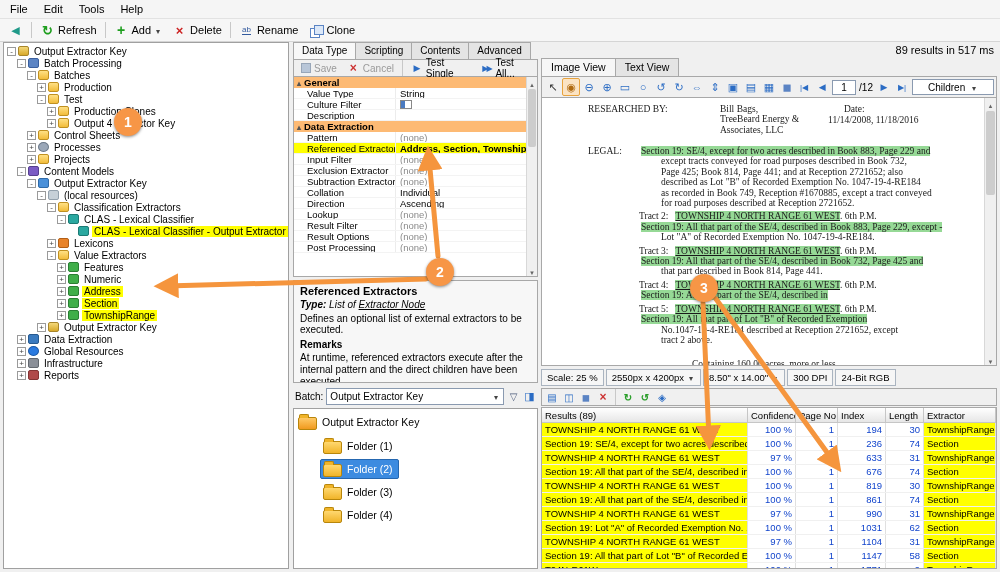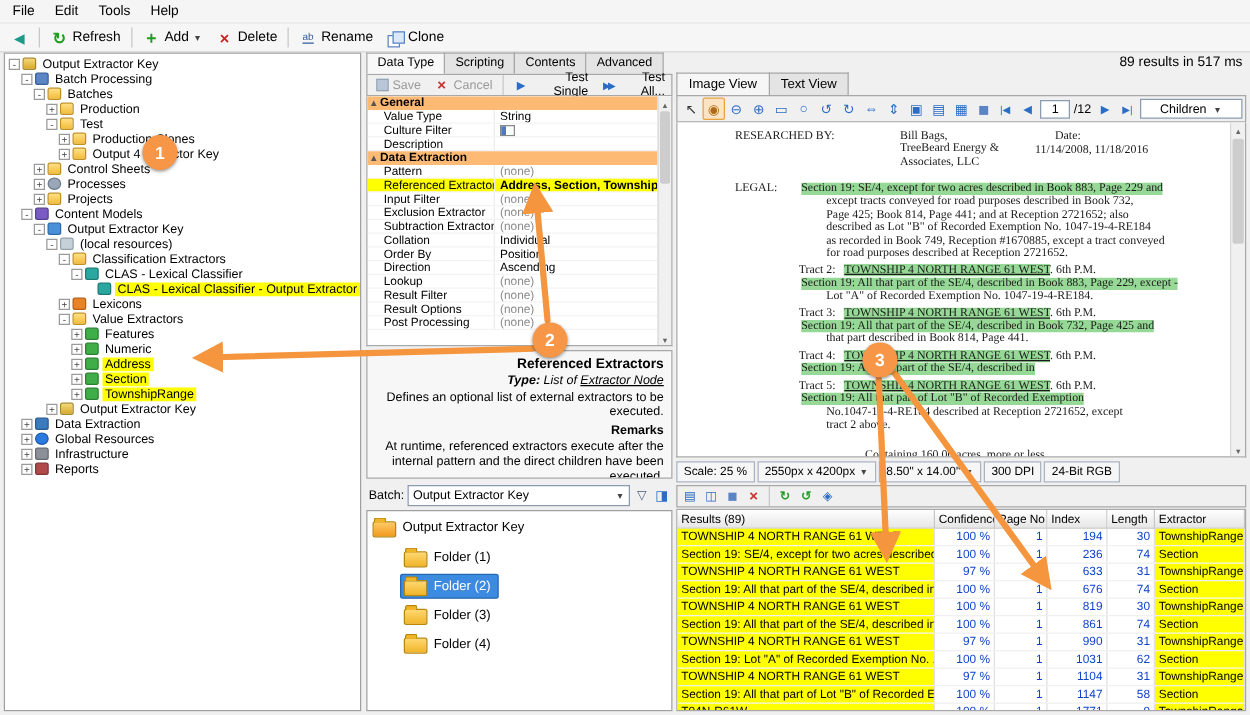--- a/index.html
+++ b/index.html
@@ -24,21 +24,21 @@
   .gi-delete::before{content:"×";color:#cc2222;font-weight:bold;font-size:13px;}
   .gi-rename::before{content:"ab";font-size:8px;color:#335a9e;border-bottom:1px solid #335a9e;}
   .gi-clone{position:relative;}
   .gi-clone::before{content:"";position:absolute;left:2px;top:5px;width:8px;height:8px;background:#fff;border:1px solid #5b84c4;}
   .gi-clone::after{content:"";position:absolute;left:6px;top:2px;width:8px;height:8px;background:#dce8f8;border:1px solid #5b84c4;}
 
   
   #main{position:absolute;top:42px;left:0;right:0;bottom:0;}
   .vsplit{position:absolute;top:0;width:4px;height:527px;cursor:col-resize;}
   #left-panel{position:absolute;left:3px;top:0;width:286px;height:527px;background:#fff;border:1px solid #a0a0a0;overflow:hidden;}
-  #mid-panel{position:absolute;left:293px;top:0;width:245px;height:475px;text-align:right;}
+  #mid-panel{position:absolute;left:293px;top:0;width:245px;height:475px;}
   #right-panel{position:absolute;left:541px;top:0;width:456px;height:527px;}
 
   
   #tree{padding-top:2px;}
   .tree-row{height:12px;display:flex;align-items:center;white-space:nowrap;font-size:10px;cursor:default;}
   .exp{width:9px;height:9px;flex:none;border:1px solid #9a9a9a;background:#fff;font-size:8px;line-height:7px;text-align:center;color:#444;margin-right:2px;}
   .exp.noexp{visibility:hidden;}
   .ti{width:11px;height:10px;flex:none;margin-right:3px;border-radius:2px;}
   .tree-label{padding:0 2px;overflow:hidden;}
   .tree-label.hl{background:#ffff00;}
@@ -463,26 +463,20 @@
                 <span class="gray">(none)</span>
               </span>
             </div>
             <div class="pg-row">
               <span class="pg-name">Collation</span>
               <span class="pg-value">
                 <span>Individual</span>
               </span>
             </div>
             <div class="pg-row">
-              <span class="pg-name">Order By</span>
-              <span class="pg-value">
-                <span>Position</span>
-              </span>
-            </div>
-            <div class="pg-row">
               <span class="pg-name">Direction</span>
               <span class="pg-value">
                 <span>Ascending</span>
               </span>
             </div>
             <div class="pg-row">
               <span class="pg-name">Lookup</span>
               <span class="pg-value">
                 <span class="gray">(none)</span>
               </span>

